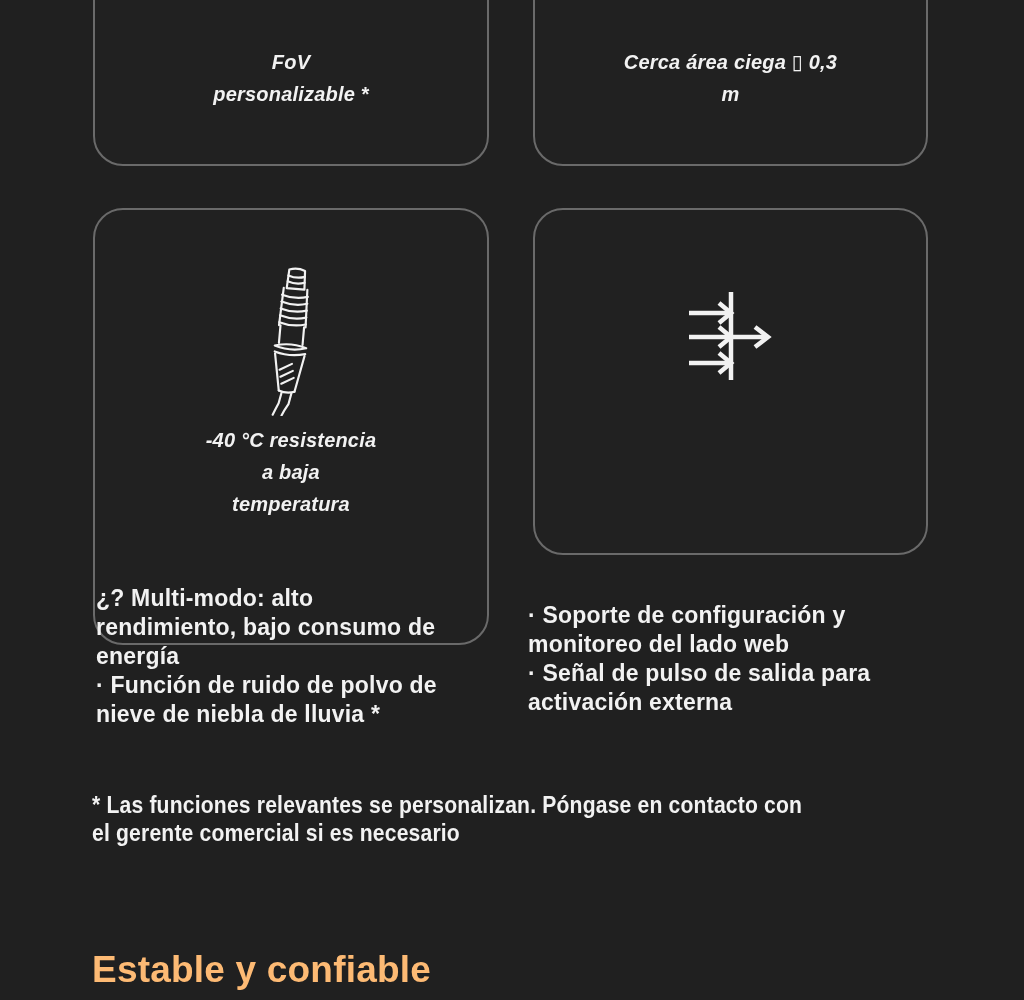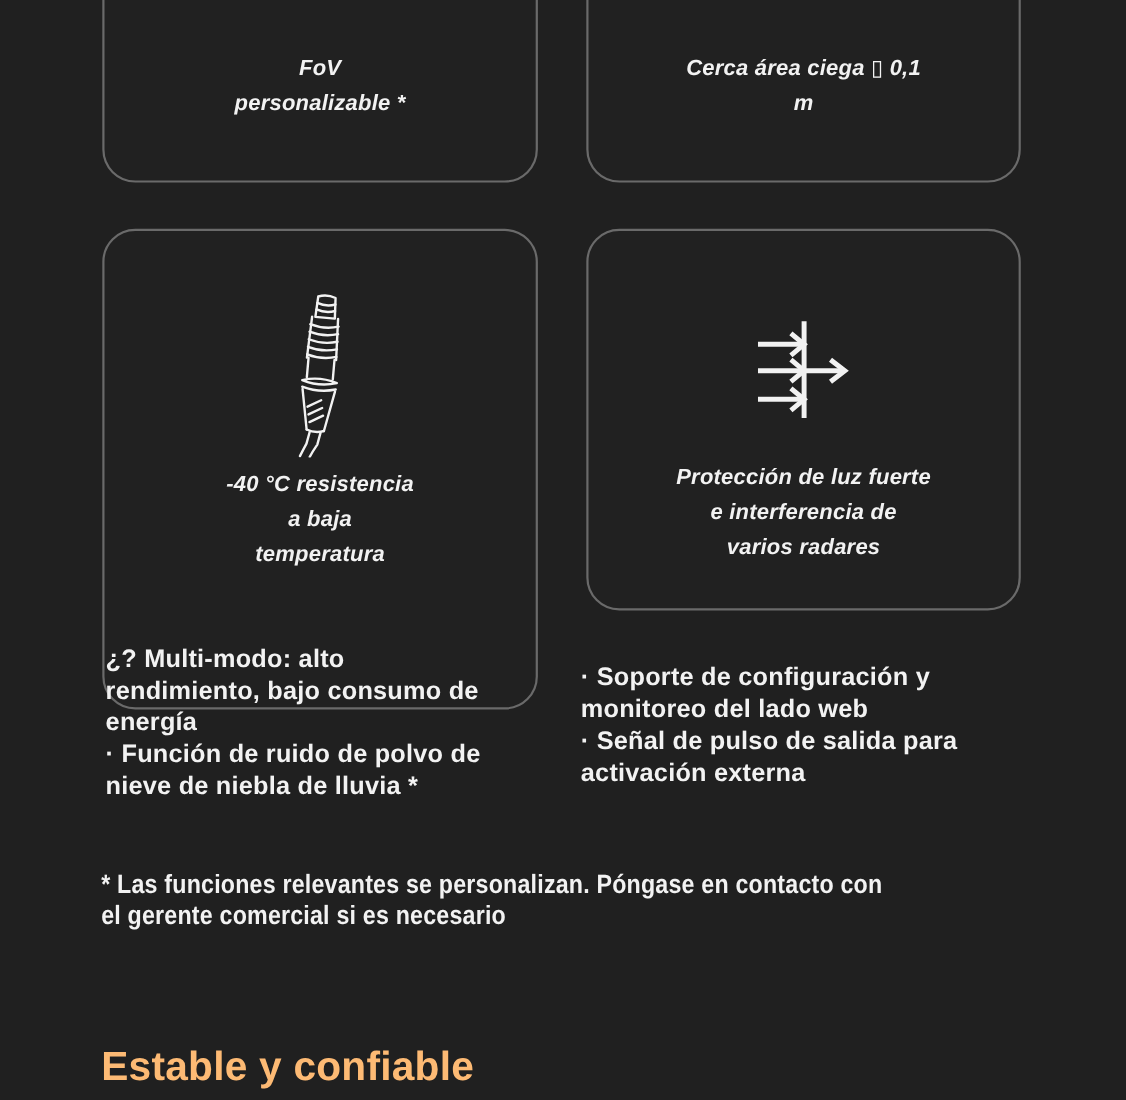--- a/index.html
+++ b/index.html
@@ -83,21 +83,21 @@
 <body>
 
 <div class="stage">
 
   <div class="card card-top-left">
     <p class="card-title">FoV
 personalizable *</p>
   </div>
 
   <div class="card card-top-right">
-    <p class="card-title">Cerca área ciega ▯ 0,1
+    <p class="card-title">Cerca área ciega ▯ 0,3
 m</p>
   </div>
 
   <div class="card card-mid-left">
     <span class="icon-wrap">
       <svg width="66" height="150" viewBox="0 0 64 152" fill="none" stroke="#f2f2f2" stroke-width="2.2" stroke-linecap="round" stroke-linejoin="round">
         <g transform="rotate(5 32 76)">
 
           <path d="M24 4 Q32 1 40 4 L41 23 L23 23 Z"></path>
           <path d="M23.6 10 Q32 13 40.4 10"></path>
@@ -142,23 +142,20 @@
         <path d="M30 13 L42 23 L30 33"></path>
 
         <path d="M0 47 L78 47"></path>
         <path d="M30 37 L42 47 L30 57"></path>
         <path d="M66 37 L79 47 L66 57"></path>
 
         <path d="M0 73 L40 73"></path>
         <path d="M30 63 L42 73 L30 83"></path>
       </svg>
     </span>
-    <p class="card-title">Protección de luz fuerte
-e interferencia de
-varios radares</p>
   </div>
 
   <div class="bullets bullets-left">
     <p>¿? Multi-modo: alto
 rendimiento, bajo consumo de
 energía</p>
     <p>· Función de ruido de polvo de
 nieve de niebla de lluvia *</p>
   </div>
 

